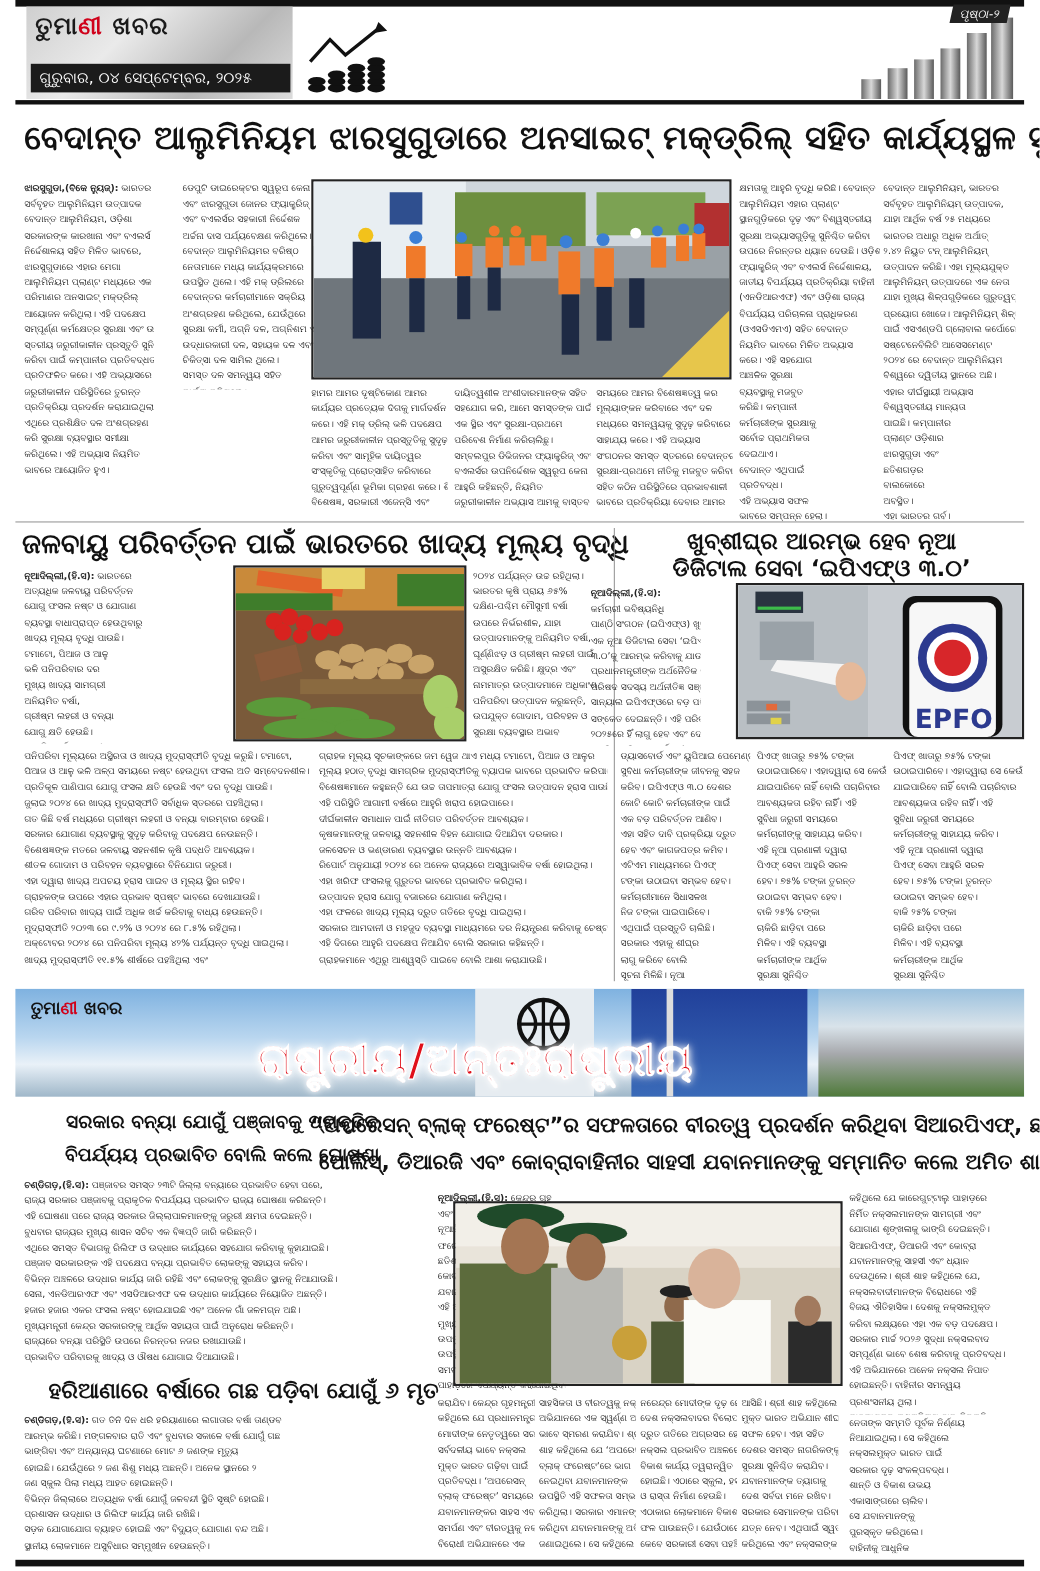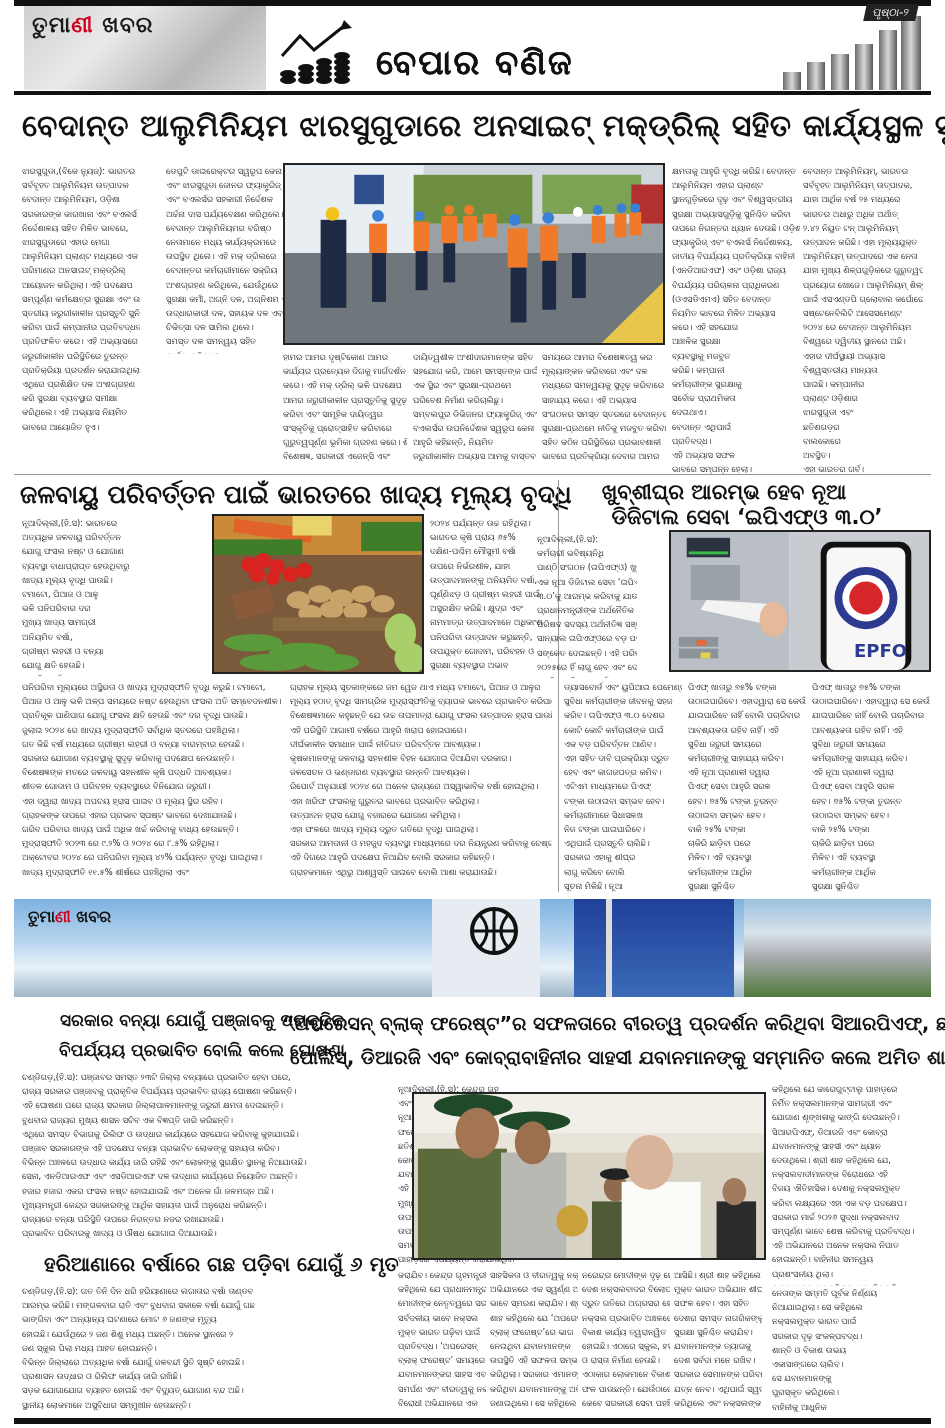--- a/index.html
+++ b/index.html
@@ -22,21 +22,21 @@
   .page-no{position:absolute;right:14px;top:4px;background:#222;color:#fff;font-size:11px;padding:2px 8px;
     transform:skewX(-12deg);}
   .mh-underline{position:absolute;left:14px;top:91px;width:917px;height:4px;background:#111;}
 
   
   .headline{position:absolute;font-weight:bold;color:#111;white-space:nowrap;}
   .hl-main{left:22px;top:108px;width:900px;font-size:30px;letter-spacing:0.5px;}
 
   
   .col{position:absolute;font-size:8.4px;line-height:14.2px;color:#222;text-align:justify;overflow:hidden;}
-  .col .dateline{font-weight:normal;}
+  .col .dateline{font-weight:bold;}
   .col-line{display:block;white-space:nowrap;overflow:hidden;}
 
   
   .photo{position:absolute;border:2px solid #222;overflow:hidden;}
   .photo svg{display:block;width:100%;height:100%;}
 
   .rule{position:absolute;background:#111;}
   .thin{position:absolute;background:#999;}
 
   
@@ -50,20 +50,21 @@
 </style>
 </head>
 <body>
 
 <div class="masthead">
   <div class="topbar"></div>
   <div class="mh-left">
     <div class="brand">
       <span>ତୁମା</span><span class="red">ଣୀ</span><span> ଖବର</span>
     </div>
+    <div class="datebar">ଗୁରୁବାର, ୦୪ ସେପ୍ଟେମ୍ବର, ୨୦୨୫</div>
   </div>
   <svg class="mh-icon" viewBox="0 0 90 70">
     <polyline points="4,36 22,16 36,30 66,6" fill="none" stroke="#111" stroke-width="3"></polyline>
     <polygon points="66,0 74,8 62,10" fill="#111"></polygon>
     <g fill="#111">
       <ellipse cx="10" cy="60" rx="8" ry="4"></ellipse>
         <ellipse cx="10" cy="54" rx="8" ry="4"></ellipse>
       <ellipse cx="28" cy="60" rx="8" ry="4"></ellipse>
         <ellipse cx="28" cy="54" rx="8" ry="4"></ellipse>
         <ellipse cx="28" cy="48" rx="8" ry="4"></ellipse>
@@ -71,21 +72,20 @@
         <ellipse cx="46" cy="54" rx="8" ry="4"></ellipse>
         <ellipse cx="46" cy="48" rx="8" ry="4"></ellipse>
         <ellipse cx="46" cy="42" rx="8" ry="4"></ellipse>
       <ellipse cx="64" cy="60" rx="8" ry="4"></ellipse>
         <ellipse cx="64" cy="54" rx="8" ry="4"></ellipse>
         <ellipse cx="64" cy="48" rx="8" ry="4"></ellipse>
         <ellipse cx="64" cy="42" rx="8" ry="4"></ellipse>
         <ellipse cx="64" cy="36" rx="8" ry="4"></ellipse>
     </g>
   </svg>
-  <div class="mh-section" style="color:#111;-webkit-text-stroke:0;">ବେପାର ବଣିଜ</div>
   <svg class="mh-coins" viewBox="0 0 160 76">
     <defs>
         <linearGradient id="cg" x1="0" x2="1">
           <stop offset="0" stop-color="#6b6b6b"></stop>
           <stop offset=".5" stop-color="#d8d8d8"></stop>
           <stop offset="1" stop-color="#5a5a5a"></stop>
         </linearGradient>
       </defs>
     <rect x="20" y="58" width="18" height="18" fill="url(#cg)"></rect>
     <rect x="44" y="48" width="18" height="28" fill="url(#cg)"></rect>
@@ -222,21 +222,21 @@
   </svg>
 </div>
 
 <div class="col" style="left:430px;top:516px;width:124px;height:160px;"><div style="display: inline;"><span class="col-line">୨୦୨୪ ପର୍ଯ୍ୟନ୍ତ ଉଚ୍ଚ ରହିଥିଲା।</span><span class="col-line">ଭାରତର କୃଷି ପ୍ରାୟ ୬୫%</span><span class="col-line">ଦକ୍ଷିଣ-ପଶ୍ଚିମ ମୌସୁମୀ ବର୍ଷା</span><span class="col-line">ଉପରେ ନିର୍ଭରଶୀଳ, ଯାହା</span><span class="col-line">ଉତ୍ପାଦମାନଙ୍କୁ ଅନିୟମିତ ବର୍ଷା,</span><span class="col-line">ଘୂର୍ଣ୍ଣିଝଡ଼ ଓ ଗ୍ରୀଷ୍ମ ଲହରୀ ପାଇଁ</span><span class="col-line">ଅସୁରକ୍ଷିତ କରିଛି। କ୍ଷୁଦ୍ର ଏବଂ</span><span class="col-line">ନାମମାତ୍ର ଉତ୍ପାଦମାନେ ଅଧିକାଂଶ</span><span class="col-line">ପନିପରିବା ଉତ୍ପାଦନ କରୁଛନ୍ତି,</span><span class="col-line">ଉପଯୁକ୍ତ ଗୋଦାମ, ପରିବହନ ଓ</span><span class="col-line">ସୁରକ୍ଷା ବ୍ୟବସ୍ଥାର ଅଭାବ</span><span class="col-line">ଜଳବାୟୁ ଆଘାତର ପ୍ରଭାବ</span></div></div>
 
 <div class="col" style="left:22px;top:680px;width:260px;height:212px;"><div style="display: inline;"><span class="col-line">ପନିପରିବା ମୂଲ୍ୟରେ ଅସ୍ଥିରତା ଓ ଖାଦ୍ୟ ମୁଦ୍ରାସ୍ଫୀତି ବୃଦ୍ଧି କରୁଛି। ଟମାଟୋ,</span><span class="col-line">ପିଆଜ ଓ ଆଳୁ ଭଳି ଅଳ୍ପ ସମୟରେ ନଷ୍ଟ ହେଉଥିବା ଫସଲ ଅତି ସମ୍ବେଦନଶୀଳ।</span><span class="col-line">ପ୍ରତିକୂଳ ପାଣିପାଗ ଯୋଗୁ ଫସଲ କ୍ଷତି ହେଉଛି ଏବଂ ଦର ବୃଦ୍ଧି ପାଉଛି।</span><span class="col-line">ଜୁଲାଇ ୨୦୨୪ ରେ ଖାଦ୍ୟ ମୁଦ୍ରାସ୍ଫୀତି ସର୍ବାଧିକ ସ୍ତରରେ ପହଞ୍ଚିଥିଲା।</span><span class="col-line">ଗତ କିଛି ବର୍ଷ ମଧ୍ୟରେ ଗ୍ରୀଷ୍ମ ଲହରୀ ଓ ବନ୍ୟା ବାରମ୍ବାର ହେଉଛି।</span><span class="col-line">ସରକାର ଯୋଗାଣ ବ୍ୟବସ୍ଥାକୁ ସୁଦୃଢ଼ କରିବାକୁ ପଦକ୍ଷେପ ନେଉଛନ୍ତି।</span><span class="col-line">ବିଶେଷଜ୍ଞଙ୍କ ମତରେ ଜଳବାୟୁ ସହନଶୀଳ କୃଷି ପଦ୍ଧତି ଆବଶ୍ୟକ।</span><span class="col-line">ଶୀତଳ ଗୋଦାମ ଓ ପରିବହନ ବ୍ୟବସ୍ଥାରେ ବିନିଯୋଗ ଜରୁରୀ।</span><span class="col-line">ଏହା ଦ୍ୱାରା ଖାଦ୍ୟ ଅପଚୟ ହ୍ରାସ ପାଇବ ଓ ମୂଲ୍ୟ ସ୍ଥିର ରହିବ।</span><span class="col-line">ଗ୍ରାହକଙ୍କ ଉପରେ ଏହାର ପ୍ରଭାବ ସ୍ପଷ୍ଟ ଭାବରେ ଦେଖାଯାଉଛି।</span><span class="col-line">ଗରିବ ପରିବାର ଖାଦ୍ୟ ପାଇଁ ଅଧିକ ଖର୍ଚ୍ଚ କରିବାକୁ ବାଧ୍ୟ ହେଉଛନ୍ତି।</span><span class="col-line">ମୁଦ୍ରାସ୍ଫୀତି ୨୦୨୩ ରେ ୯.୨% ଓ ୨୦୨୪ ରେ ୮.୫% ରହିଥିଲା।</span><span class="col-line">ଅକ୍ଟୋବର ୨୦୨୪ ରେ ପନିପରିବା ମୂଲ୍ୟ ୪୨% ପର୍ଯ୍ୟନ୍ତ ବୃଦ୍ଧି ପାଇଥିଲା।</span><span class="col-line">ଖାଦ୍ୟ ମୁଦ୍ରାସ୍ଫୀତି ୧୧.୫% ଶୀର୍ଷରେ ପହଞ୍ଚିଥିଲା ଏବଂ</span></div></div>
 <div class="col" style="left:290px;top:680px;width:262px;height:212px;"><div style="display: inline;"><span class="col-line">ଗ୍ରାହକ ମୂଲ୍ୟ ସୂଚକାଙ୍କରେ ଜମ ୱେଜ ଥାଏ ମଧ୍ୟ ଟମାଟୋ, ପିଆଜ ଓ ଆଳୁର</span><span class="col-line">ମୂଲ୍ୟ ହଠାତ୍ ବୃଦ୍ଧି ସାମଗ୍ରିକ ମୁଦ୍ରାସ୍ଫୀତିକୁ ବ୍ୟାପକ ଭାବରେ ପ୍ରଭାବିତ କରିପାରେ।</span><span class="col-line">ବିଶେଷଜ୍ଞମାନେ କହୁଛନ୍ତି ଯେ ଉଚ୍ଚ ତାପମାତ୍ରା ଯୋଗୁ ଫସଲ ଉତ୍ପାଦନ ହ୍ରାସ ପାଉଛି।</span><span class="col-line">ଏହି ପରିସ୍ଥିତି ଆଗାମୀ ବର୍ଷରେ ଆହୁରି ଖରାପ ହୋଇପାରେ।</span><span class="col-line">ଦୀର୍ଘକାଳୀନ ସମାଧାନ ପାଇଁ ନୀତିଗତ ପରିବର୍ତ୍ତନ ଆବଶ୍ୟକ।</span><span class="col-line">କୃଷକମାନଙ୍କୁ ଜଳବାୟୁ ସହନଶୀଳ ବିହନ ଯୋଗାଇ ଦିଆଯିବା ଦରକାର।</span><span class="col-line">ଜଳସେଚନ ଓ ଭଣ୍ଡାରଣ ବ୍ୟବସ୍ଥାର ଉନ୍ନତି ଆବଶ୍ୟକ।</span><span class="col-line">ରିପୋର୍ଟ ଅନୁଯାୟୀ ୨୦୨୪ ରେ ଅନେକ ରାଜ୍ୟରେ ଅସ୍ୱାଭାବିକ ବର୍ଷା ହୋଇଥିଲା।</span><span class="col-line">ଏହା ଖରିଫ ଫସଲକୁ ଗୁରୁତର ଭାବରେ ପ୍ରଭାବିତ କରିଥିଲା।</span><span class="col-line">ଉତ୍ପାଦନ ହ୍ରାସ ଯୋଗୁ ବଜାରରେ ଯୋଗାଣ କମିଥିଲା।</span><span class="col-line">ଏହା ଫଳରେ ଖାଦ୍ୟ ମୂଲ୍ୟ ଦ୍ରୁତ ଗତିରେ ବୃଦ୍ଧି ପାଇଥିଲା।</span><span class="col-line">ସରକାର ଆମଦାନୀ ଓ ମହଜୁଦ ବ୍ୟବସ୍ଥା ମାଧ୍ୟମରେ ଦର ନିୟନ୍ତ୍ରଣ କରିବାକୁ ଚେଷ୍ଟା କରୁଛନ୍ତି।</span><span class="col-line">ଏହି ଦିଗରେ ଆହୁରି ପଦକ୍ଷେପ ନିଆଯିବ ବୋଲି ସରକାର କହିଛନ୍ତି।</span><span class="col-line">ଗ୍ରାହକମାନେ ଏଥିରୁ ଆଶ୍ୱସ୍ତି ପାଇବେ ବୋଲି ଆଶା କରାଯାଉଛି।</span></div></div>
 
 <div class="thin" style="left:558px;top:480px;width:1px;height:412px;"></div>
 
-<div class="headline" style="left:539px;top:480px;width:370px;font-size:21px;text-align:center;">ଖୁବ୍‌ଶୀଘ୍ର ଆରମ୍ଭ ହେବ ନୂଆ</div>
+<div class="headline" style="left:562px;top:480px;width:370px;font-size:21px;text-align:center;">ଖୁବ୍‌ଶୀଘ୍ର ଆରମ୍ଭ ହେବ ନୂଆ</div>
 <div class="headline" style="left:562px;top:505px;width:370px;font-size:21px;text-align:center;">ଡିଜିଟାଲ ସେବା ‘ଇପିଏଫ୍‌ଓ ୩.୦’</div>
 
 <div class="col" style="left:537px;top:532px;width:100px;height:146px;">
   <span class="dateline">ନୂଆଦିଲ୍ଲୀ,(ହି.ସ):</span>
   <div style="display: inline;"><span class="col-line" style="display: inline;">କର୍ମଚାରୀ ଭବିଷ୍ୟନିଧି</span><span class="col-line">ପାଣ୍ଠି ସଂଗଠନ (ଇପିଏଫ୍‌ଓ) ଖୁବ୍‌ଶୀଘ୍ର</span><span class="col-line">ଏକ ନୂଆ ଡିଜିଟାଲ ସେବା ‘ଇପିଏଫ୍‌ଓ</span><span class="col-line">୩.୦’କୁ ଆରମ୍ଭ କରିବାକୁ ଯାଉଛି।</span><span class="col-line">ପ୍ରଧାନମନ୍ତ୍ରୀଙ୍କ ଅର୍ଥନୈତିକ ଉପଦେଷ୍ଟା</span><span class="col-line">ପରିଷଦ ସଦସ୍ୟ ଅର୍ଥନୀତିଜ୍ଞ ସଞ୍ଜୀବ</span><span class="col-line">ସାନ୍ୟାଲ ଇପିଏଫ୍‌ଓରେ ବଡ଼ ପରିବର୍ତ୍ତନର</span><span class="col-line">ସଙ୍କେତ ଦେଇଛନ୍ତି। ଏହି ପରିବର୍ତ୍ତନ</span><span class="col-line">୨୦୨୫ରେ ହିଁ ଲାଗୁ ହେବ ଏବଂ ଦେଶର</span><span class="col-line">କୋଟି କୋଟି ଲକ୍ଷ କର୍ମଚାରୀଙ୍କୁ ଫାଇଦା</span></div>
 </div>
 
 <div class="photo" style="left:669px;top:530px;width:262px;height:142px;">
   <svg viewBox="0 0 262 142" preserveAspectRatio="none">
     <rect width="262" height="142" fill="#dcdfe2"></rect>
@@ -250,39 +250,40 @@
     <rect x="8" y="120" width="40" height="10" fill="#8c9399"></rect>
     <rect x="26" y="111" width="10" height="6" fill="#e46a3a"></rect>
     <rect x="30" y="124" width="10" height="6" fill="#e1d24a"></rect>
     <rect x="120" y="0" width="142" height="142" fill="#c8ccd1"></rect>
     <rect x="152" y="10" width="92" height="132" rx="12" fill="#111"></rect>
     <rect x="158" y="16" width="80" height="126" rx="8" fill="#f7f7f7"></rect>
     <circle cx="198" cy="68" r="32" fill="#2c3a8f"></circle>
     <circle cx="198" cy="68" r="24" fill="#fff"></circle>
     <circle cx="198" cy="68" r="17" fill="#d7262a"></circle>
   </svg>
-  <div style="position:absolute;left:156px;top:108px;width:80px;text-align:right;font-weight:bold;font-size:18px;color:#2c3a8f;">EPFO</div>
+  <div style="position:absolute;left:156px;top:108px;width:80px;text-align:center;font-weight:bold;font-size:24px;color:#2c3a8f;">EPFO</div>
 </div>
 
 <div class="col" style="left:564px;top:680px;width:118px;height:212px;"><div style="display: inline;"><span class="col-line">ଡ୍ୟାସବୋର୍ଡ ଏବଂ ୟୁପିଆଇ ପେମେଣ୍ଟ ଭଳି</span><span class="col-line">ସୁବିଧା କର୍ମଚାରୀଙ୍କ ଜୀବନକୁ ସହଜ</span><span class="col-line">କରିବ। ଇପିଏଫ୍‌ଓ ୩.୦ ଦେଶର</span><span class="col-line">କୋଟି କୋଟି କର୍ମଚାରୀଙ୍କ ପାଇଁ</span><span class="col-line">ଏକ ବଡ଼ ପରିବର୍ତ୍ତନ ଆଣିବ।</span><span class="col-line">ଏହା ସହିତ ଦାବି ପ୍ରକ୍ରିୟା ଦ୍ରୁତ</span><span class="col-line">ହେବ ଏବଂ କାଗଜପତ୍ର କମିବ।</span><span class="col-line">ଏଟିଏମ ମାଧ୍ୟମରେ ପିଏଫ୍</span><span class="col-line">ଟଙ୍କା ଉଠାଇବା ସମ୍ଭବ ହେବ।</span><span class="col-line">କର୍ମଚାରୀମାନେ ସିଧାସଳଖ</span><span class="col-line">ନିଜ ଟଙ୍କା ପାଇପାରିବେ।</span><span class="col-line">ଏଥିପାଇଁ ପ୍ରସ୍ତୁତି ଚାଲିଛି।</span><span class="col-line">ସରକାର ଏହାକୁ ଶୀଘ୍ର</span><span class="col-line">ଲାଗୁ କରିବେ ବୋଲି</span><span class="col-line">ସୂଚନା ମିଳିଛି। ନୂଆ</span></div></div>
 <div class="col" style="left:688px;top:680px;width:118px;height:212px;"><div style="display: inline;"><span class="col-line">ପିଏଫ୍ ଖାତାରୁ ୭୫% ଟଙ୍କା</span><span class="col-line">ଉଠାଇପାରିବେ। ଏହାଦ୍ୱାରା ସେ କେଉଁଠି</span><span class="col-line">ଯାଇପାରିବେ ନାହିଁ ବୋଲି ପଚାରିବାର</span><span class="col-line">ଆବଶ୍ୟକତା ରହିବ ନାହିଁ। ଏହି</span><span class="col-line">ସୁବିଧା ଜରୁରୀ ସମୟରେ</span><span class="col-line">କର୍ମଚାରୀଙ୍କୁ ସାହାଯ୍ୟ କରିବ।</span><span class="col-line">ଏହି ନୂଆ ପ୍ରଣାଳୀ ଦ୍ୱାରା</span><span class="col-line">ପିଏଫ୍ ସେବା ଆହୁରି ସରଳ</span><span class="col-line">ହେବ। ୭୫% ଟଙ୍କା ତୁରନ୍ତ</span><span class="col-line">ଉଠାଇବା ସମ୍ଭବ ହେବ।</span><span class="col-line">ବାକି ୨୫% ଟଙ୍କା</span><span class="col-line">ଚାକିରି ଛାଡ଼ିବା ପରେ</span><span class="col-line">ମିଳିବ। ଏହି ବ୍ୟବସ୍ଥା</span><span class="col-line">କର୍ମଚାରୀଙ୍କ ଆର୍ଥିକ</span><span class="col-line">ସୁରକ୍ଷା ସୁନିଶ୍ଚିତ</span></div></div>
 <div class="col" style="left:812px;top:680px;width:118px;height:212px;"><div style="display: inline;"><span class="col-line">ପିଏଫ୍ ଖାତାରୁ ୭୫% ଟଙ୍କା</span><span class="col-line">ଉଠାଇପାରିବେ। ଏହାଦ୍ୱାରା ସେ କେଉଁଠି</span><span class="col-line">ଯାଇପାରିବେ ନାହିଁ ବୋଲି ପଚାରିବାର</span><span class="col-line">ଆବଶ୍ୟକତା ରହିବ ନାହିଁ। ଏହି</span><span class="col-line">ସୁବିଧା ଜରୁରୀ ସମୟରେ</span><span class="col-line">କର୍ମଚାରୀଙ୍କୁ ସାହାଯ୍ୟ କରିବ।</span><span class="col-line">ଏହି ନୂଆ ପ୍ରଣାଳୀ ଦ୍ୱାରା</span><span class="col-line">ପିଏଫ୍ ସେବା ଆହୁରି ସରଳ</span><span class="col-line">ହେବ। ୭୫% ଟଙ୍କା ତୁରନ୍ତ</span><span class="col-line">ଉଠାଇବା ସମ୍ଭବ ହେବ।</span><span class="col-line">ବାକି ୨୫% ଟଙ୍କା</span><span class="col-line">ଚାକିରି ଛାଡ଼ିବା ପରେ</span><span class="col-line">ମିଳିବ। ଏହି ବ୍ୟବସ୍ଥା</span><span class="col-line">କର୍ମଚାରୀଙ୍କ ଆର୍ଥିକ</span><span class="col-line">ସୁରକ୍ଷା ସୁନିଶ୍ଚିତ</span></div></div>
 
 <div class="banner">
   <div class="panel" style="left:418px;width:108px;background:#e6ecf1;"></div>
   <svg class="panel" style="left:450px;width:60px;" viewBox="0 0 60 98">
     <circle cx="30" cy="32" r="22" fill="none" stroke="#111" stroke-width="4"></circle>
     <path d="M8,32 H52 M30,10 V54 M16,16 Q30,32 16,48 M44,16 Q30,32 44,48" fill="none" stroke="#111" stroke-width="3"></path>
   </svg>
   <div class="panel" style="left:560px;width:160px;background:linear-gradient(180deg,#21409a,#3a6ab8);"></div>
   <div class="panel" style="left:592px;width:6px;background:#ddd;"></div>
   <div class="panel" style="left:730px;width:187px;background:linear-gradient(180deg,#9bc1de 0%,#d9e3ea 35%,#a7a9ad 60%,#4f7a3a 100%);"></div>
   <div class="b-brand">
     <span>ତୁମା</span><span class="red">ଣୀ</span><span> ଖବର</span>
   </div>
+  <div class="b-title">ରାଷ୍ଟ୍ରୀୟ/ଅନ୍ତଃରାଷ୍ଟ୍ରୀୟ</div>
 </div>
 
 <div class="headline" style="left:18px;top:1010px;width:368px;font-size:17px;text-align:center;">ସରକାର ବନ୍ୟା ଯୋଗୁଁ ପଞ୍ଜାବକୁ ପ୍ରାକୃତିକ</div>
 <div class="headline" style="left:18px;top:1040px;width:368px;font-size:17px;text-align:center;">ବିପର୍ଯ୍ୟୟ ପ୍ରଭାବିତ ବୋଲି କଲେ ଘୋଷଣା</div>
 
 <div class="col" style="left:22px;top:1070px;width:370px;height:172px;">
   <span class="dateline">ଚଣ୍ଡିଗଡ଼,(ହି.ସ):</span>
   <div style="display: inline;"><span class="col-line" style="display: inline;">ପଞ୍ଜାବର ସମସ୍ତ ୨୩ଟି ଜିଲ୍ଲା ବନ୍ୟାରେ ପ୍ରଭାବିତ ହେବା ପରେ,</span><span class="col-line">ରାଜ୍ୟ ସରକାର ପଞ୍ଜାବକୁ ପ୍ରାକୃତିକ ବିପର୍ଯ୍ୟୟ ପ୍ରଭାବିତ ରାଜ୍ୟ ଘୋଷଣା କରିଛନ୍ତି।</span><span class="col-line">ଏହି ଘୋଷଣା ପରେ ରାଜ୍ୟ ସରକାର ଜିଲ୍ଲାପାଳମାନଙ୍କୁ ଜରୁରୀ କ୍ଷମତା ଦେଇଛନ୍ତି।</span><span class="col-line">ବୁଧବାର ରାଜ୍ୟର ମୁଖ୍ୟ ଶାସନ ସଚିବ ଏକ ବିଜ୍ଞପ୍ତି ଜାରି କରିଛନ୍ତି।</span><span class="col-line">ଏଥିରେ ସମସ୍ତ ବିଭାଗକୁ ରିଲିଫ ଓ ଉଦ୍ଧାର କାର୍ଯ୍ୟରେ ସହଯୋଗ କରିବାକୁ କୁହାଯାଇଛି।</span><span class="col-line">ପଞ୍ଜାବ ସରକାରଙ୍କ ଏହି ପଦକ୍ଷେପ ବନ୍ୟା ପ୍ରଭାବିତ ଲୋକଙ୍କୁ ସହାୟତା କରିବ।</span><span class="col-line">ବିଭିନ୍ନ ଅଞ୍ଚଳରେ ଉଦ୍ଧାର କାର୍ଯ୍ୟ ଜାରି ରହିଛି ଏବଂ ଲୋକଙ୍କୁ ସୁରକ୍ଷିତ ସ୍ଥାନକୁ ନିଆଯାଉଛି।</span><span class="col-line">ସେନା, ଏନଡିଆରଏଫ ଏବଂ ଏସଡିଆରଏଫ ଦଳ ଉଦ୍ଧାର କାର୍ଯ୍ୟରେ ନିୟୋଜିତ ଅଛନ୍ତି।</span><span class="col-line">ହଜାର ହଜାର ଏକର ଫସଲ ନଷ୍ଟ ହୋଇଯାଇଛି ଏବଂ ଅନେକ ଗାଁ ଜଳମଗ୍ନ ଅଛି।</span><span class="col-line">ମୁଖ୍ୟମନ୍ତ୍ରୀ କେନ୍ଦ୍ର ସରକାରଙ୍କୁ ଆର୍ଥିକ ସହାୟତା ପାଇଁ ଅନୁରୋଧ କରିଛନ୍ତି।</span><span class="col-line">ରାଜ୍ୟରେ ବନ୍ୟା ପରିସ୍ଥିତି ଉପରେ ନିରନ୍ତର ନଜର ରଖାଯାଉଛି।</span><span class="col-line">ପ୍ରଭାବିତ ପରିବାରକୁ ଖାଦ୍ୟ ଓ ଔଷଧ ଯୋଗାଇ ଦିଆଯାଉଛି।</span><span class="col-line">ବିଭିନ୍ନ ନଦୀର ଜଳସ୍ତର ବିପଦସୀମା ଉପରେ ପ୍ରବାହିତ ହେଉଛି।</span></div>
 </div>
 

